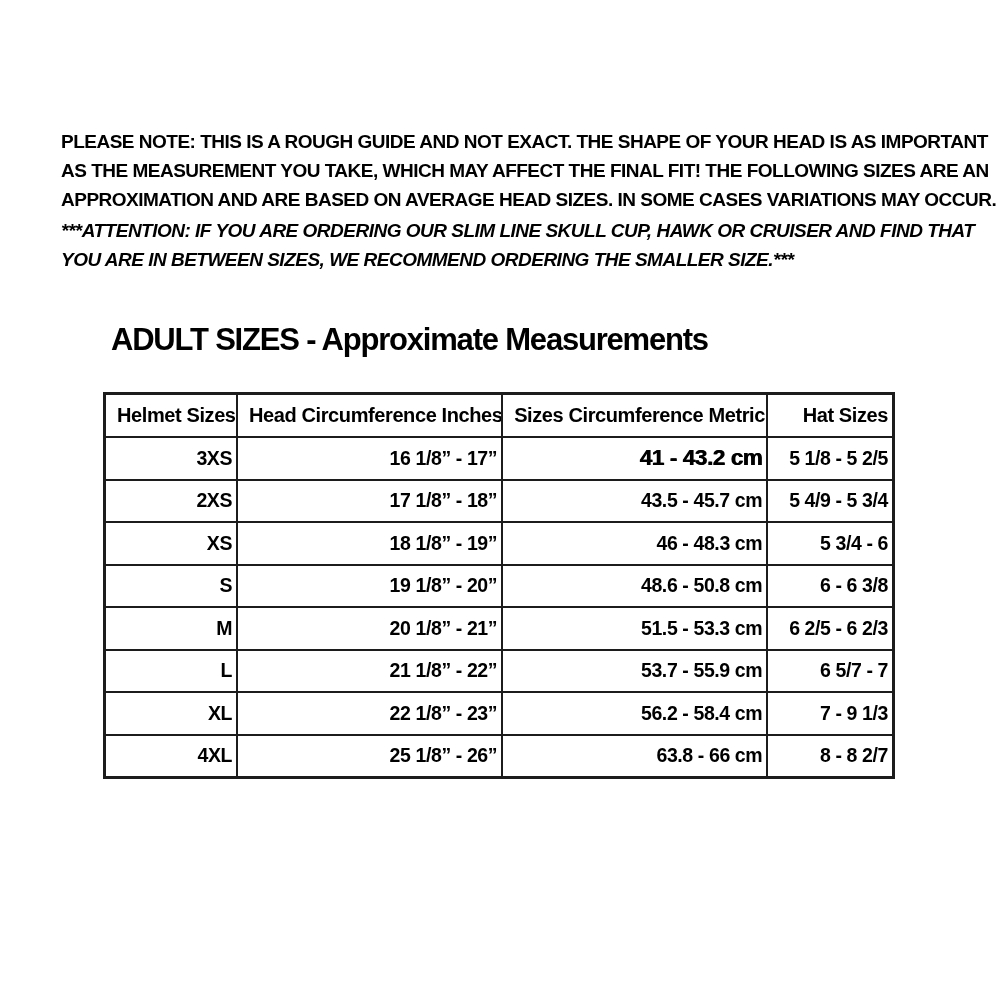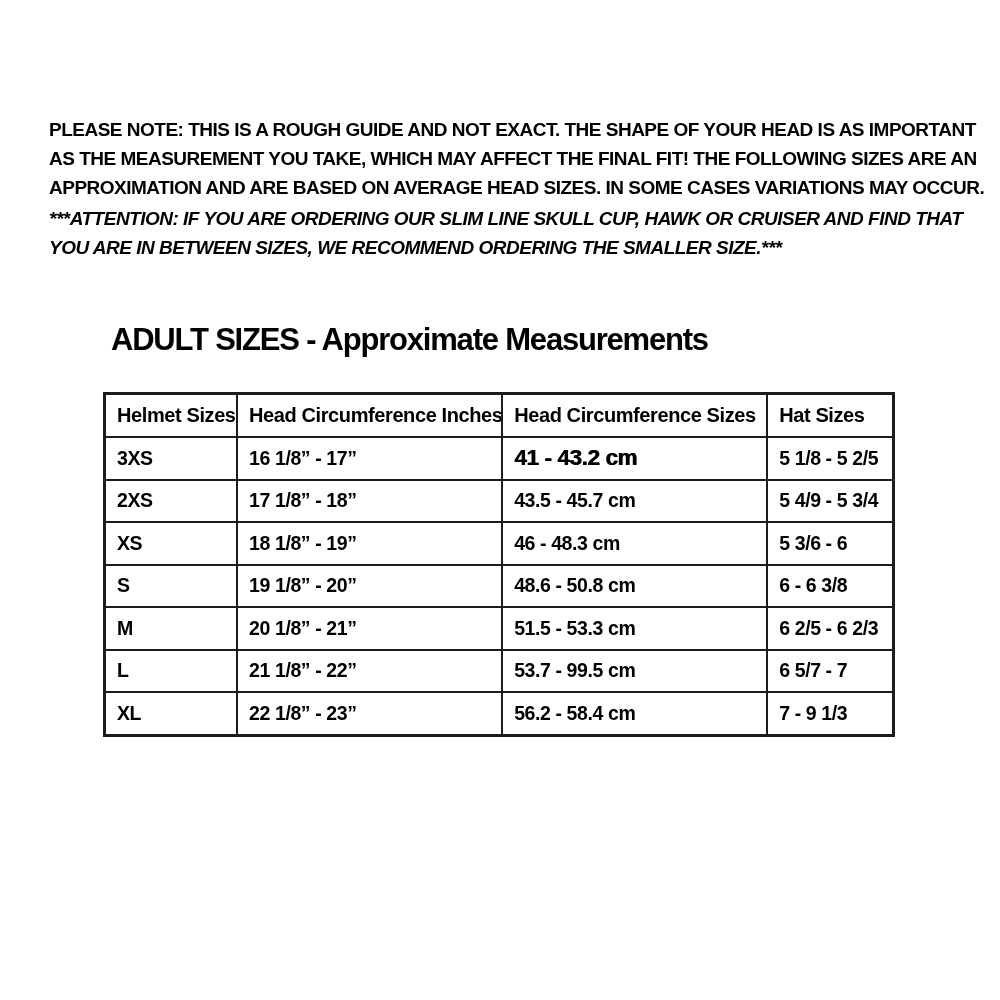--- a/index.html
+++ b/index.html
@@ -12,21 +12,21 @@
     overflow: hidden;
   }
   .para {
     position: absolute;
     left: 45px;
     font-weight: bold;
     font-size: 19px;
     line-height: 29px;
     letter-spacing: -0.5px;
     white-space: pre;
-    margin: 4px;
+    margin: 16px;
   }
   .note-para { top: 111px; }
   .attention-para { top: 200px; font-style: italic; }
   .page-title {
     position: absolute;
     left: 105px;
     top: 317px;
     margin: 6px;
     font-size: 31px;
     font-weight: bold;
@@ -42,21 +42,21 @@
     border-collapse: collapse;
     table-layout: fixed;
     border: 3px solid #1c1c1c;
   }
   .size-table col.c-helmet { width: 16.8%; }
   .size-table col.c-inches { width: 33.6%; }
   .size-table col.c-metric { width: 33.6%; }
   .size-table col.c-hat    { width: 16.0%; }
   .size-table th, .size-table td {
     border: 2px solid #1c1c1c;
-    text-align: left;
+    text-align: right;
     vertical-align: middle;
     padding: 0 4px 0 11px;
     font-weight: bold;
     letter-spacing: -0.4px;
     white-space: nowrap;
     overflow: hidden;
   }
   .size-table th {
     height: 41px;
     font-size: 20px;
@@ -87,61 +87,67 @@
   <colgroup>
     <col class="c-helmet">
       <col class="c-inches">
       <col class="c-metric">
       <col class="c-hat">
   </colgroup>
   <thead>
     <tr>
       <th>Helmet Sizes</th>
       <th>Head Circumference Inches</th>
-      <th>Head Circumference Sizes</th>
+      <th>Sizes Circumference Metric</th>
       <th>Hat Sizes</th>
     </tr>
   </thead>
   <tbody>
     <tr>
       <td>3XS</td>
       <td>16 1/8” - 17”</td>
       <td class="metric-strong">41 - 43.2 cm</td>
       <td>5 1/8 - 5 2/5</td>
     </tr>
     <tr>
       <td>2XS</td>
       <td>17 1/8” - 18”</td>
       <td>43.5 - 45.7 cm</td>
       <td>5 4/9 - 5 3/4</td>
     </tr>
     <tr>
       <td>XS</td>
       <td>18 1/8” - 19”</td>
       <td>46 - 48.3 cm</td>
-      <td>5 3/6 - 6</td>
+      <td>5 3/4 - 6</td>
     </tr>
     <tr>
       <td>S</td>
       <td>19 1/8” - 20”</td>
       <td>48.6 - 50.8 cm</td>
       <td>6 - 6 3/8</td>
     </tr>
     <tr>
       <td>M</td>
       <td>20 1/8” - 21”</td>
       <td>51.5 - 53.3 cm</td>
       <td>6 2/5 - 6 2/3</td>
     </tr>
     <tr>
       <td>L</td>
       <td>21 1/8” - 22”</td>
-      <td>53.7 - 99.5 cm</td>
+      <td>53.7 - 55.9 cm</td>
       <td>6 5/7 - 7</td>
     </tr>
     <tr>
       <td>XL</td>
       <td>22 1/8” - 23”</td>
       <td>56.2 - 58.4 cm</td>
       <td>7 - 9 1/3</td>
     </tr>
+    <tr>
+      <td>4XL</td>
+      <td>25 1/8” - 26”</td>
+      <td>63.8 - 66 cm</td>
+      <td>8 - 8 2/7</td>
+    </tr>
   </tbody>
 </table>
 
 </body></html>

